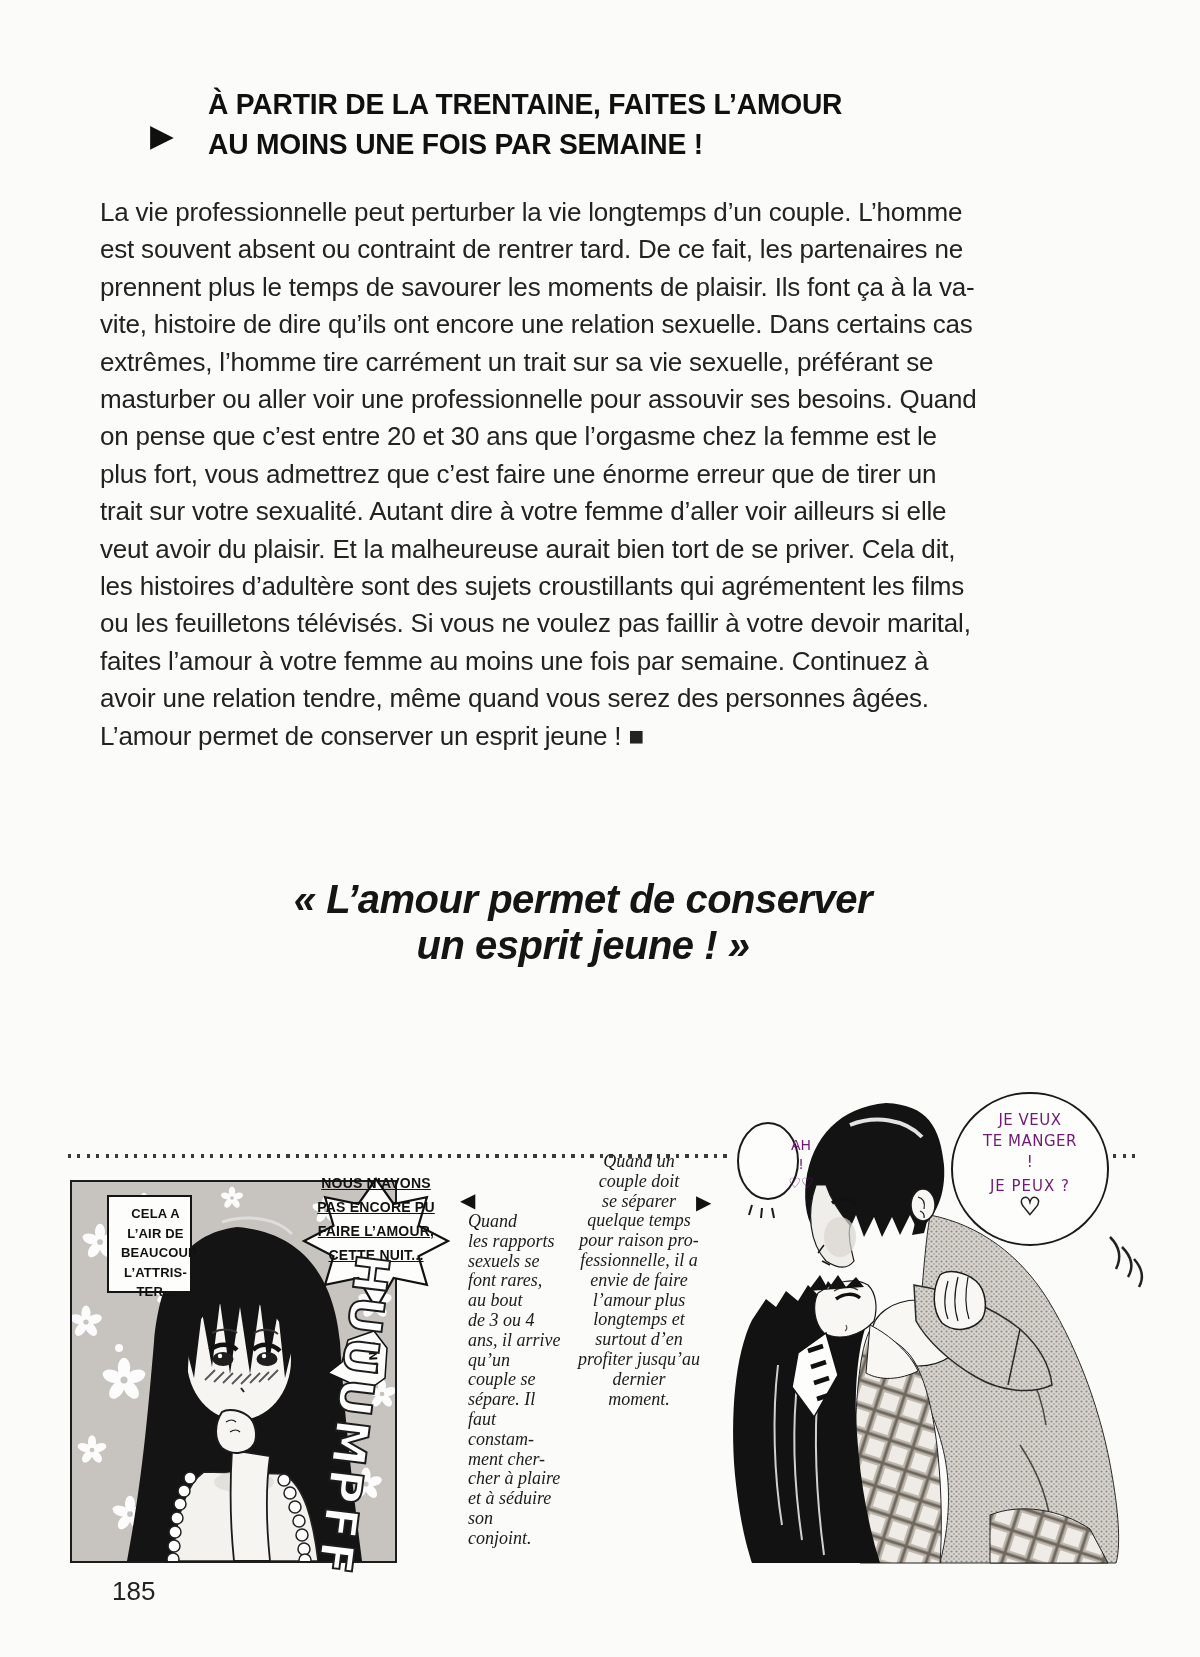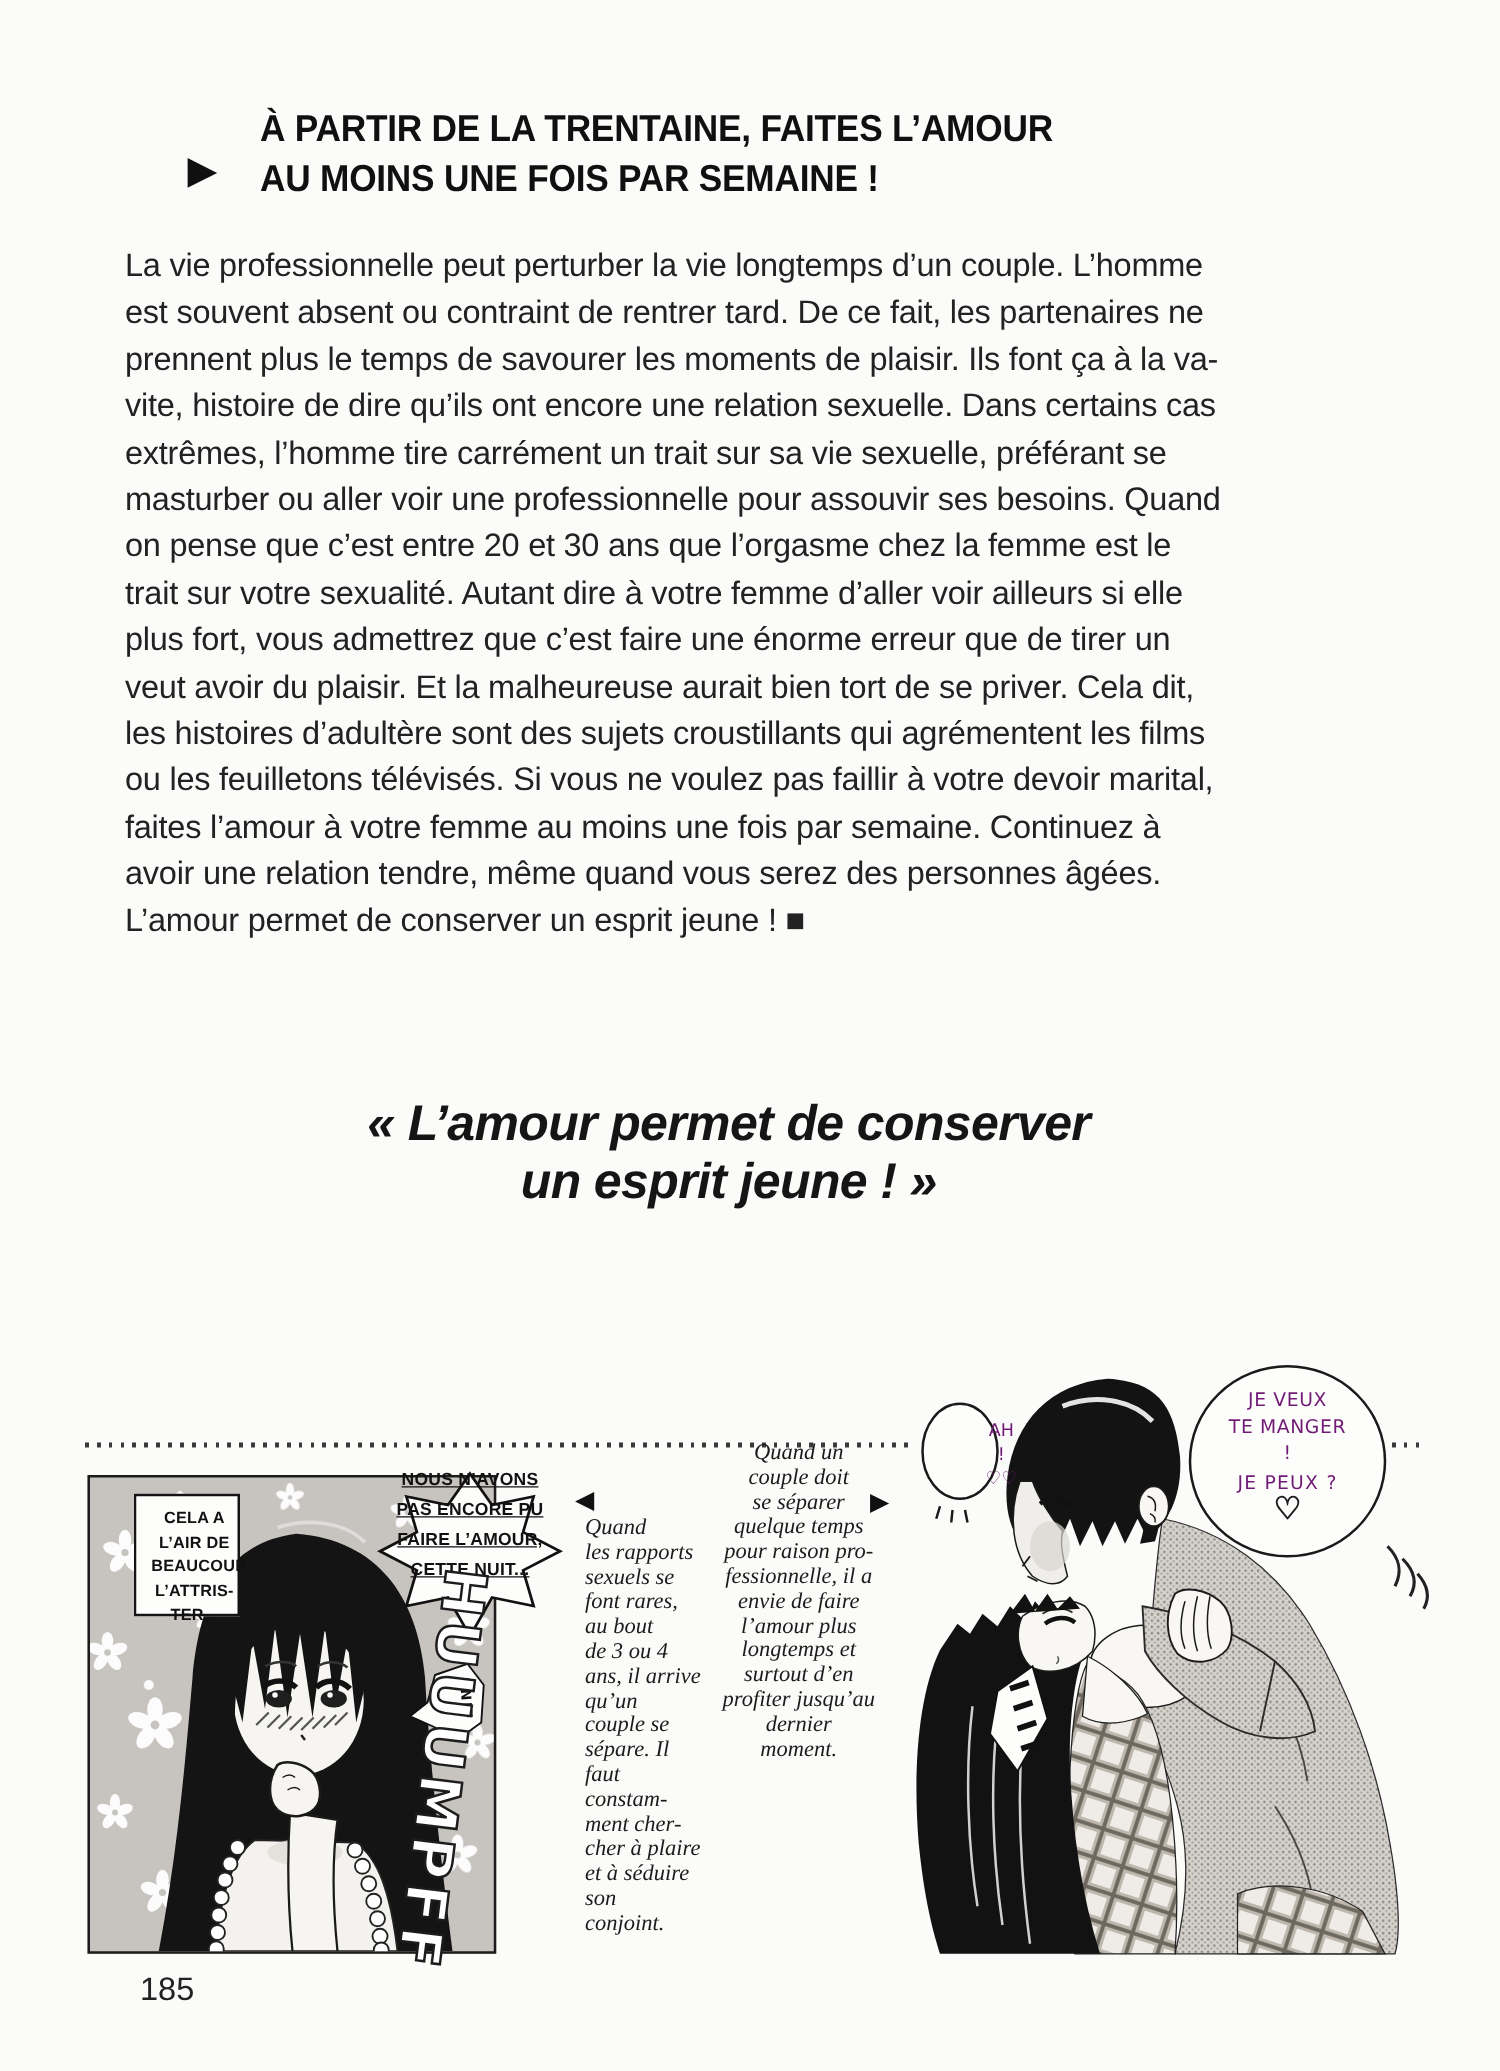--- a/index.html
+++ b/index.html
@@ -65,22 +65,22 @@
   </div>
 
   <div id="body-text" class="abs">
       <div class="body-line">La vie professionnelle peut perturber la vie longtemps d’un couple. L’homme</div>
       <div class="body-line">est souvent absent ou contraint de rentrer tard. De ce fait, les partenaires ne</div>
       <div class="body-line">prennent plus le temps de savourer les moments de plaisir. Ils font ça à la va-</div>
       <div class="body-line">vite, histoire de dire qu’ils ont encore une relation sexuelle. Dans certains cas</div>
       <div class="body-line">extrêmes, l’homme tire carrément un trait sur sa vie sexuelle, préférant se</div>
       <div class="body-line">masturber ou aller voir une professionnelle pour assouvir ses besoins. Quand</div>
       <div class="body-line">on pense que c’est entre 20 et 30 ans que l’orgasme chez la femme est le</div>
+      <div class="body-line">plus fort, vous admettrez que c’est faire une énorme erreur que de tirer un</div>
       <div class="body-line">trait sur votre sexualité. Autant dire à votre femme d’aller voir ailleurs si elle</div>
-      <div class="body-line">plus fort, vous admettrez que c’est faire une énorme erreur que de tirer un</div>
       <div class="body-line">veut avoir du plaisir. Et la malheureuse aurait bien tort de se priver. Cela dit,</div>
       <div class="body-line">les histoires d’adultère sont des sujets croustillants qui agrémentent les films</div>
       <div class="body-line">ou les feuilletons télévisés. Si vous ne voulez pas faillir à votre devoir marital,</div>
       <div class="body-line">faites l’amour à votre femme au moins une fois par semaine. Continuez à</div>
       <div class="body-line">avoir une relation tendre, même quand vous serez des personnes âgées.</div>
       <div class="body-line">L’amour permet de conserver un esprit jeune ! ■</div>
     </div>
 
   <div id="pullquote" class="abs">« L’amour permet de conserver
 un esprit jeune ! »</div>

